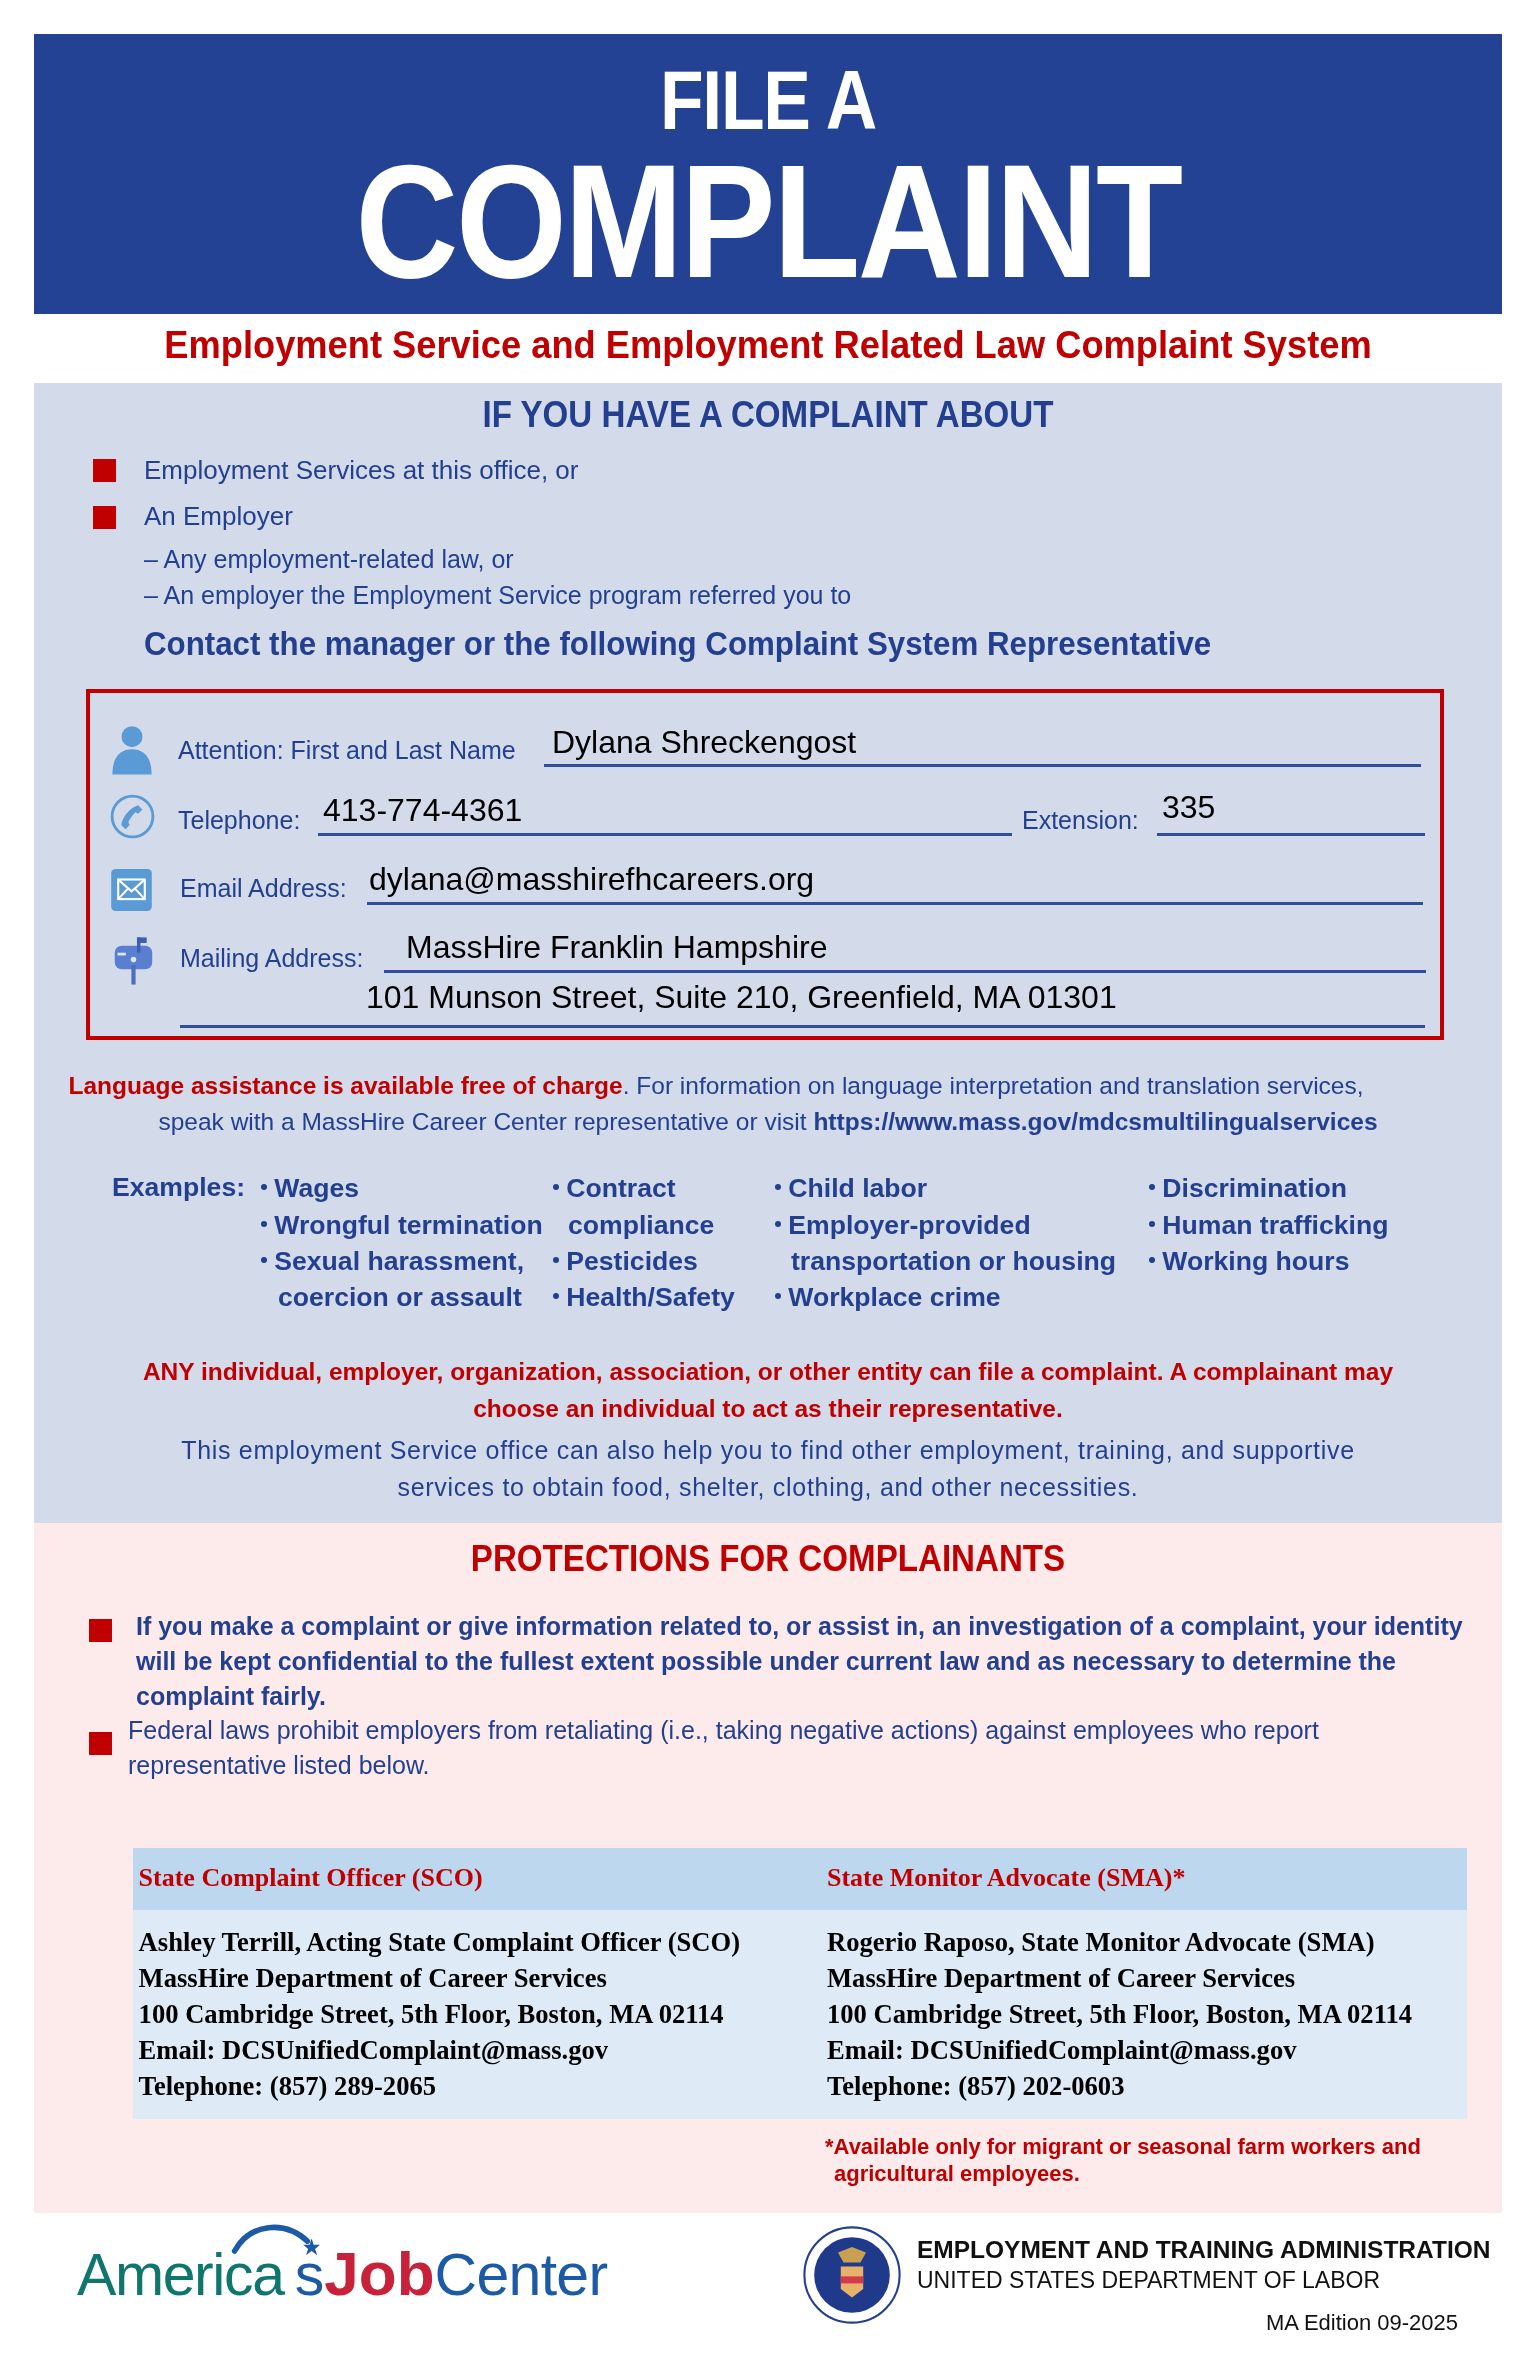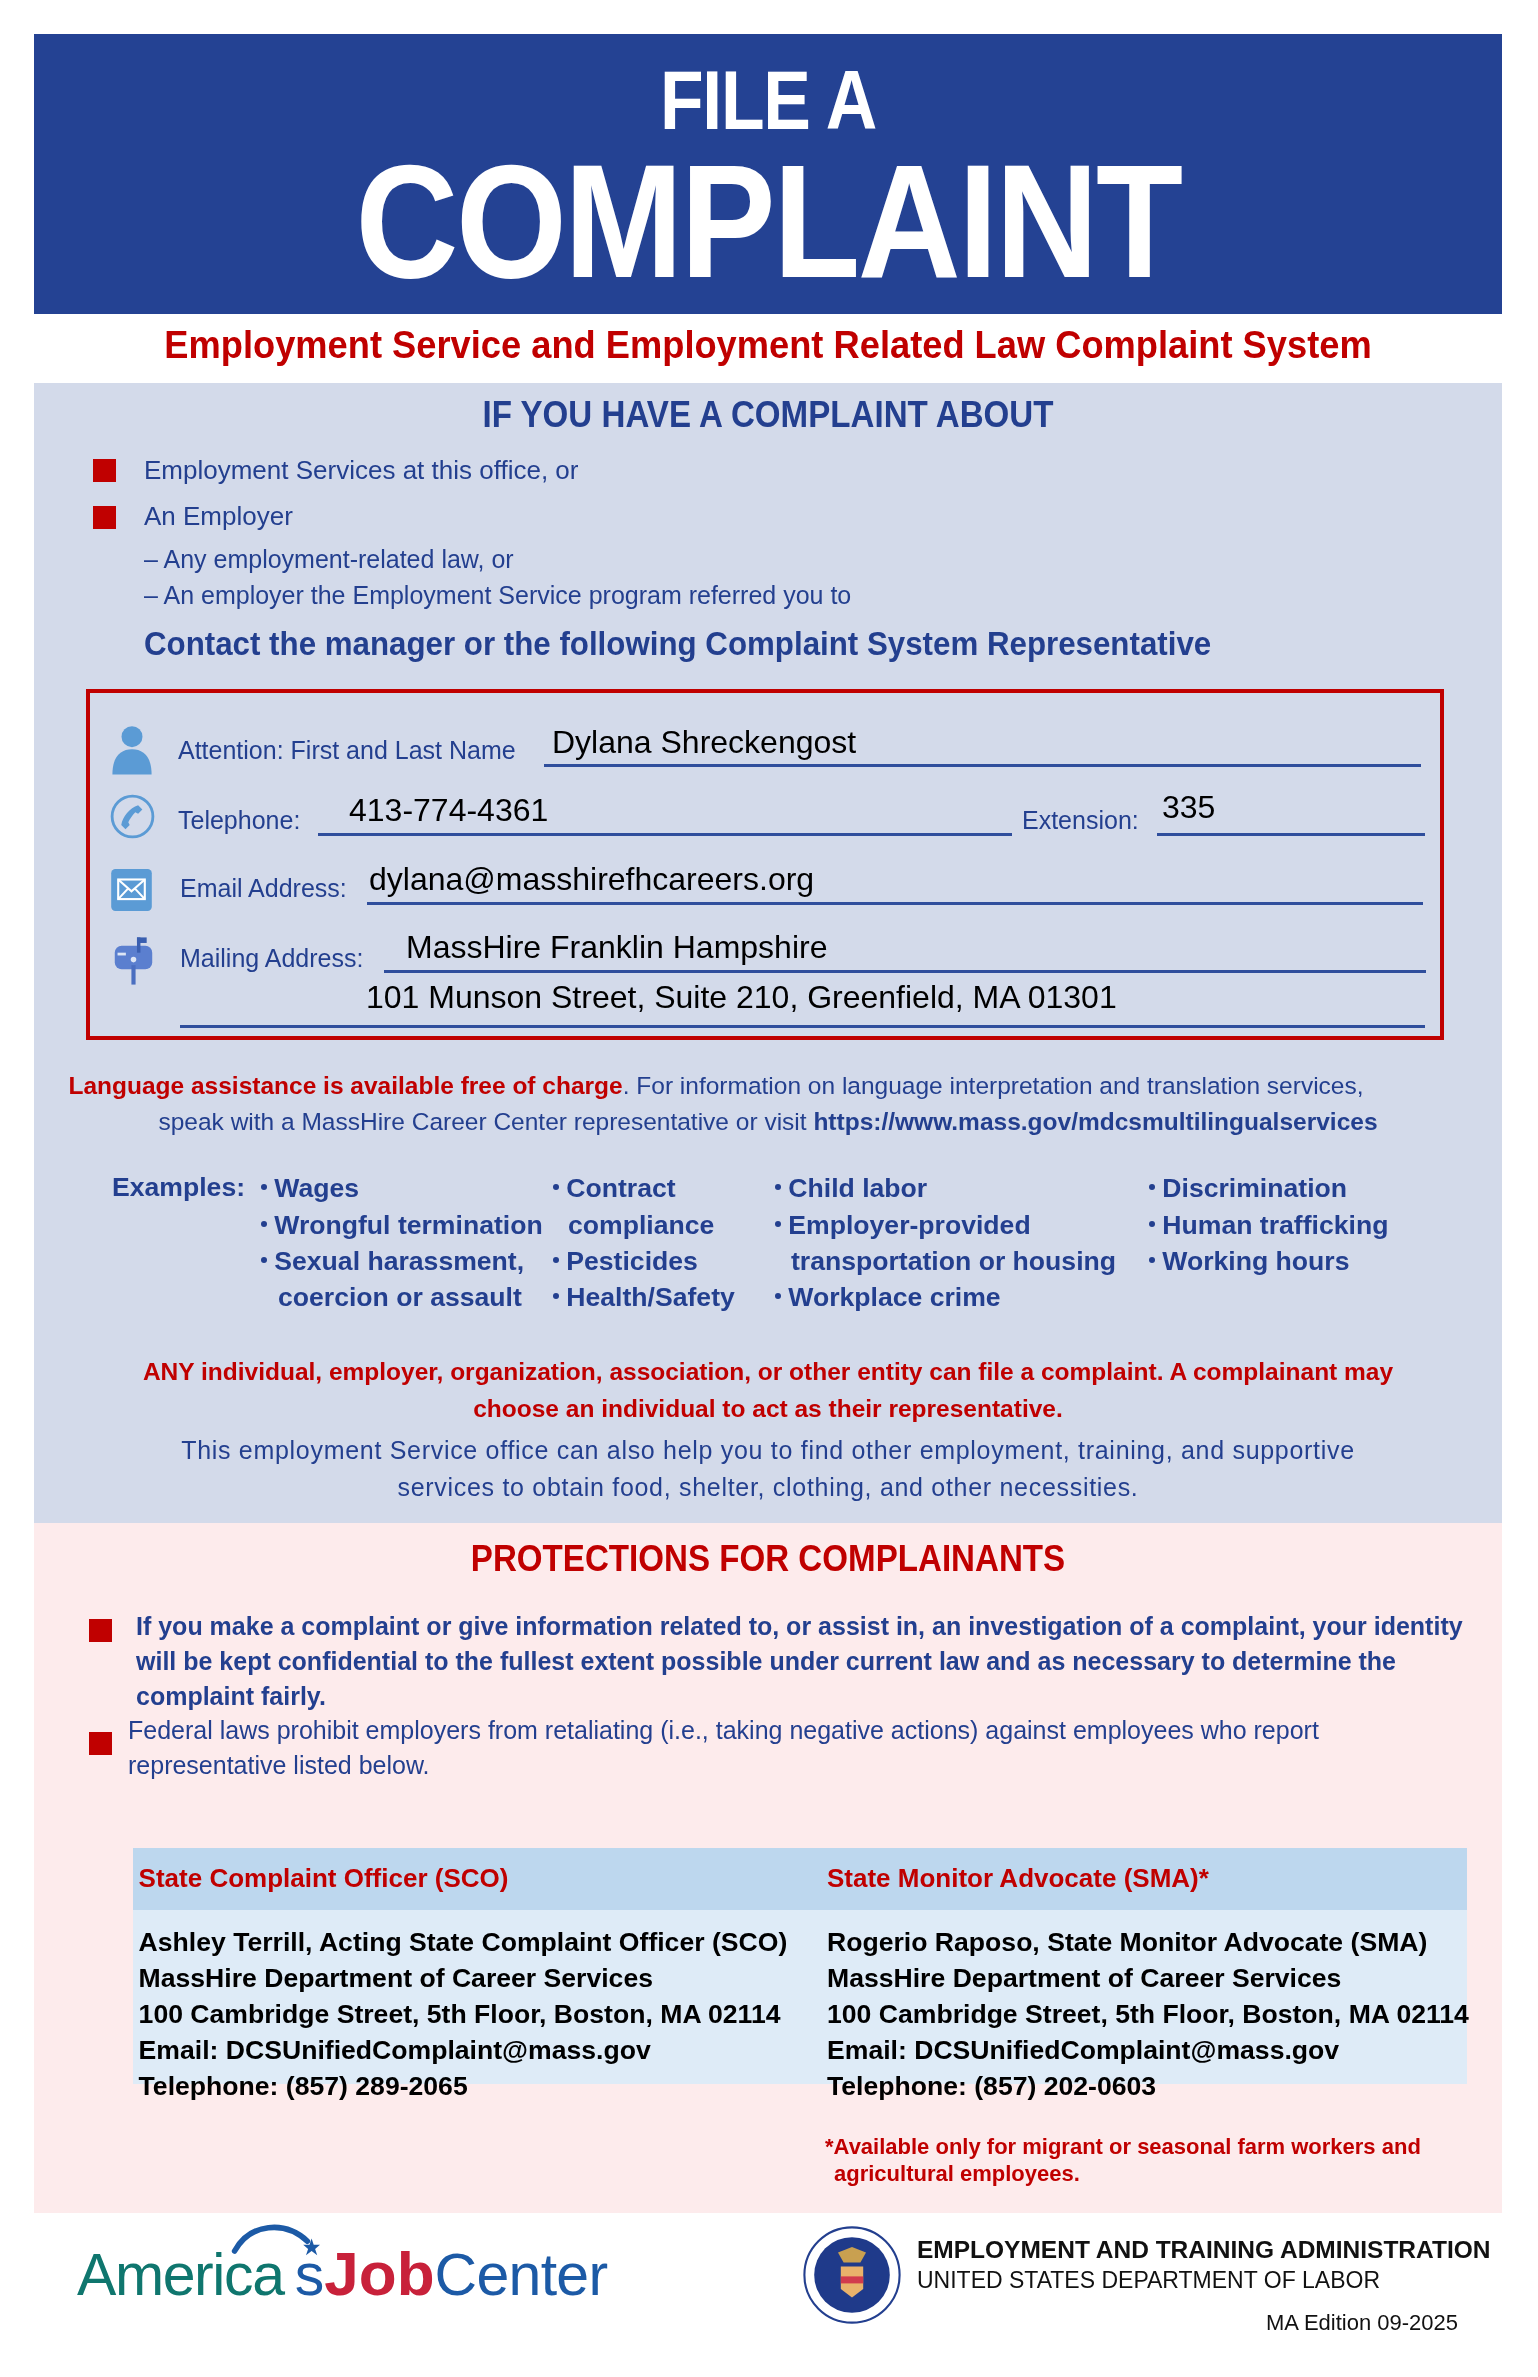--- a/index.html
+++ b/index.html
@@ -30,21 +30,21 @@
   #cbox { left:86px; top:689px; width:1350px; height:343px; border:4.9px solid #c00000; }
   .label { font-size:25px; color:#233f8f; white-space:nowrap; }
   .val { font-size:32px; color:#000; white-space:nowrap; font-family:"Liberation Sans", sans-serif; }
   .uline { height:2.8px; background:#2f4e9c; }
 
   .ex { font-size:26.6px; font-weight:bold; color:#233f8f; white-space:nowrap;margin-left:39px; }
   .ex .dot { display:inline-block; width:6.3px; height:6.3px; border-radius:50%; background:#233f8f;
              margin-right:7px; vertical-align:middle; position:relative; top:-2.8px; }
 
   
-  #tbl { left:133px; top:1848px; width:1334px; height:236px; background:#deebf7; }
+  #tbl { left:133px; top:1848px; width:1334px; height:271px; background:#deebf7;font-family:Liberation Serif, serif; }
   #tbl .thead { position:absolute; left:0; top:0; width:100%; height:62px; background:#bdd7ee; }
   .th { font-size:26px; font-weight:bold; color:#c00000; white-space:nowrap; }
   .td { font-size:26.6px; font-weight:bold; color:#000; line-height:36px; white-space:nowrap; }
 
   .foot-note { font-size:22px; font-weight:bold; color:#c00000; white-space:nowrap; }
 </style>
 </head>
 <body>
 
 <div id="hdr" class="abs">
@@ -73,21 +73,21 @@
 </svg>
 <div class="abs label" style="left:178px;top:736px;">Attention: First and Last Name</div>
 <div class="abs val" style="left:552px;top:724px;">Dylana Shreckengost</div>
 <div class="abs uline" style="left:544px;top:764px;width:877px;"></div>
 
 <svg class="abs" style="left:110px;top:794px;" width="45" height="45" viewBox="0 0 64 64">
   <circle cx="32" cy="32" r="29" fill="none" stroke="#5b9bd5" stroke-width="4"></circle>
   <path d="M40 16 L46 22 L40 28 L36 26 C32 30 28 36 26 40 L28 44 L22 50 L16 44 C18 32 28 20 40 16 Z" fill="#5b9bd5"></path>
 </svg>
 <div class="abs label" style="left:178px;top:806px;">Telephone:</div>
-<div class="abs val" style="left:349px;top:792px;">413-774-4361</div>
+<div class="abs val" style="left:323px;top:792px;">413-774-4361</div>
 <div class="abs uline" style="left:318px;top:833px;width:694px;"></div>
 <div class="abs label" style="left:1022px;top:806px;">Extension:</div>
 <div class="abs val" style="left:1162px;top:789px;">335</div>
 <div class="abs uline" style="left:1157px;top:833px;width:268px;"></div>
 
 <svg class="abs" style="left:111px;top:869px;" width="41" height="42" viewBox="0 0 58 60">
   <rect x="0" y="0" width="58" height="60" rx="6" fill="#5b9bd5"></rect>
   <rect x="10" y="15" width="38" height="28" fill="none" stroke="#fff" stroke-width="3"></rect>
   <path d="M10 15 L29 32 L48 15 M10 43 L24 28 M48 43 L34 28" fill="none" stroke="#fff" stroke-width="3"></path>
 </svg>

